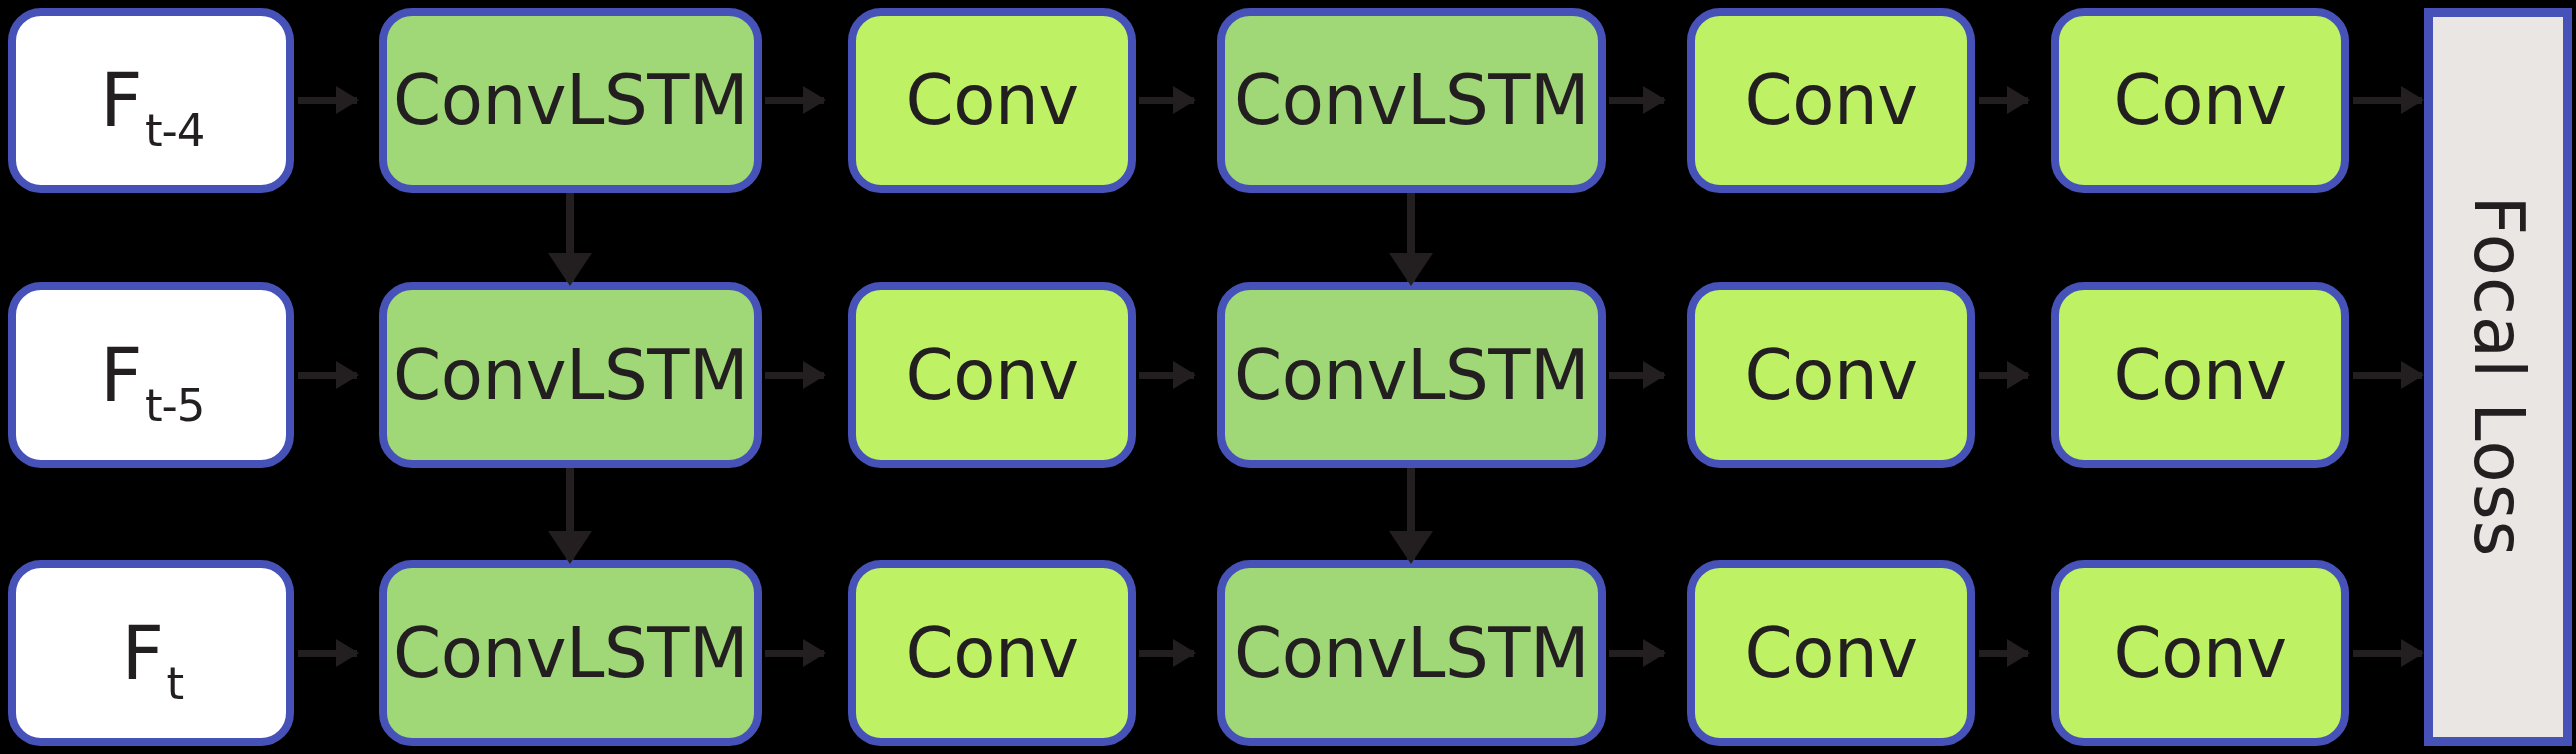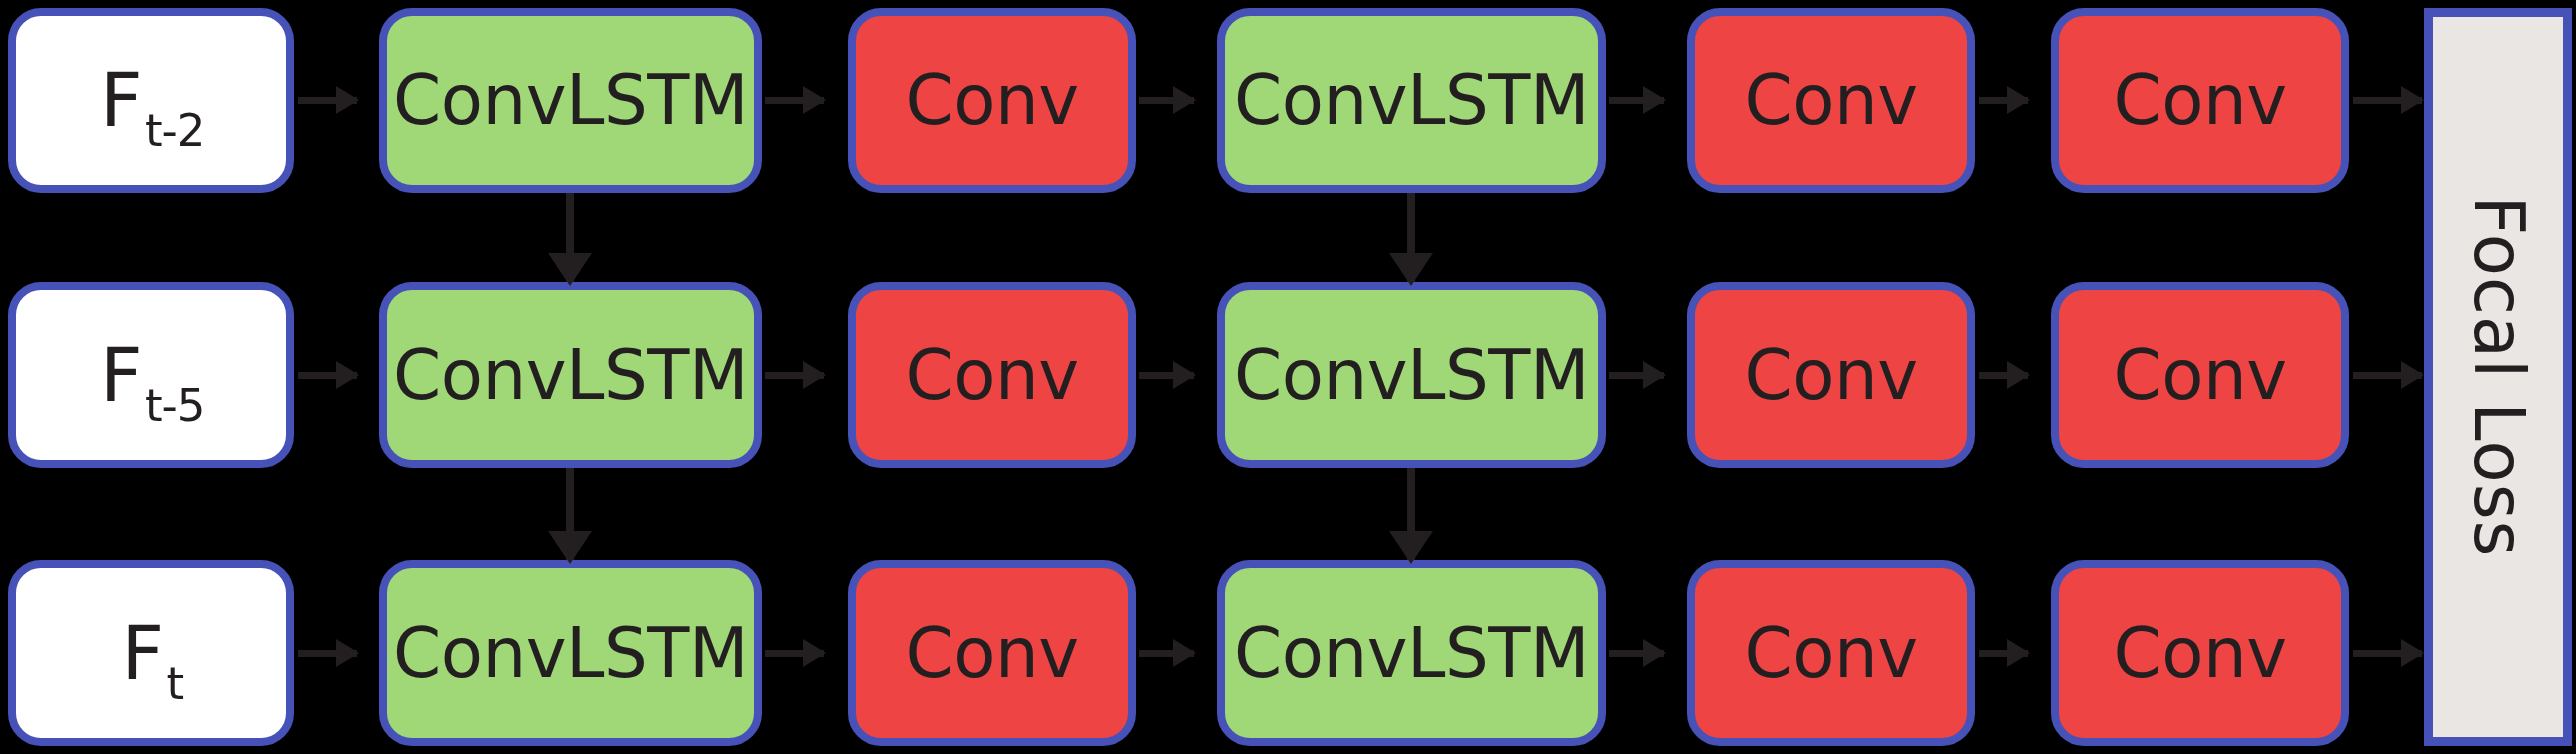--- a/index.html
+++ b/index.html
@@ -30,21 +30,21 @@
     justify-content: center;
     color: #231f20;
     font-size: 69px;
     line-height: 1;
     letter-spacing: -0.5px;
     white-space: nowrap;
     user-select: none;
   }
   .node.input  { background: #ffffff; }
   .node.lstm   { background: #a0d878; }
-  .node.conv   { background: #ef4444; }
+  .node.conv   { background: #bef264; }
 
   .node.loss {
     background: #e9e6e4;
     border-radius: 0;
     border-width: 9.8px;
   }
   .loss-label {
     transform: rotate(90deg);
     transform-origin: center center;
     font-size: 69px;
@@ -102,21 +102,21 @@
   }
 </style>
 </head>
 <body>
 
 <div id="canvas">
 
   <div class="node input" style="left:7.8px; top:7.8px; width:286px; height:185px;">
     <span class="fvar">
       <span>F</span>
-        <span class="sub">t-2</span>
+        <span class="sub">t-4</span>
     </span>
   </div>
 
   <div class="node lstm" style="left:379px; top:7.8px; width:383px; height:185px;">
     <span>ConvLSTM</span>
   </div>
 
   <div class="node conv" style="left:848px; top:7.8px; width:288px; height:185px;">
     <span>Conv</span>
   </div>

